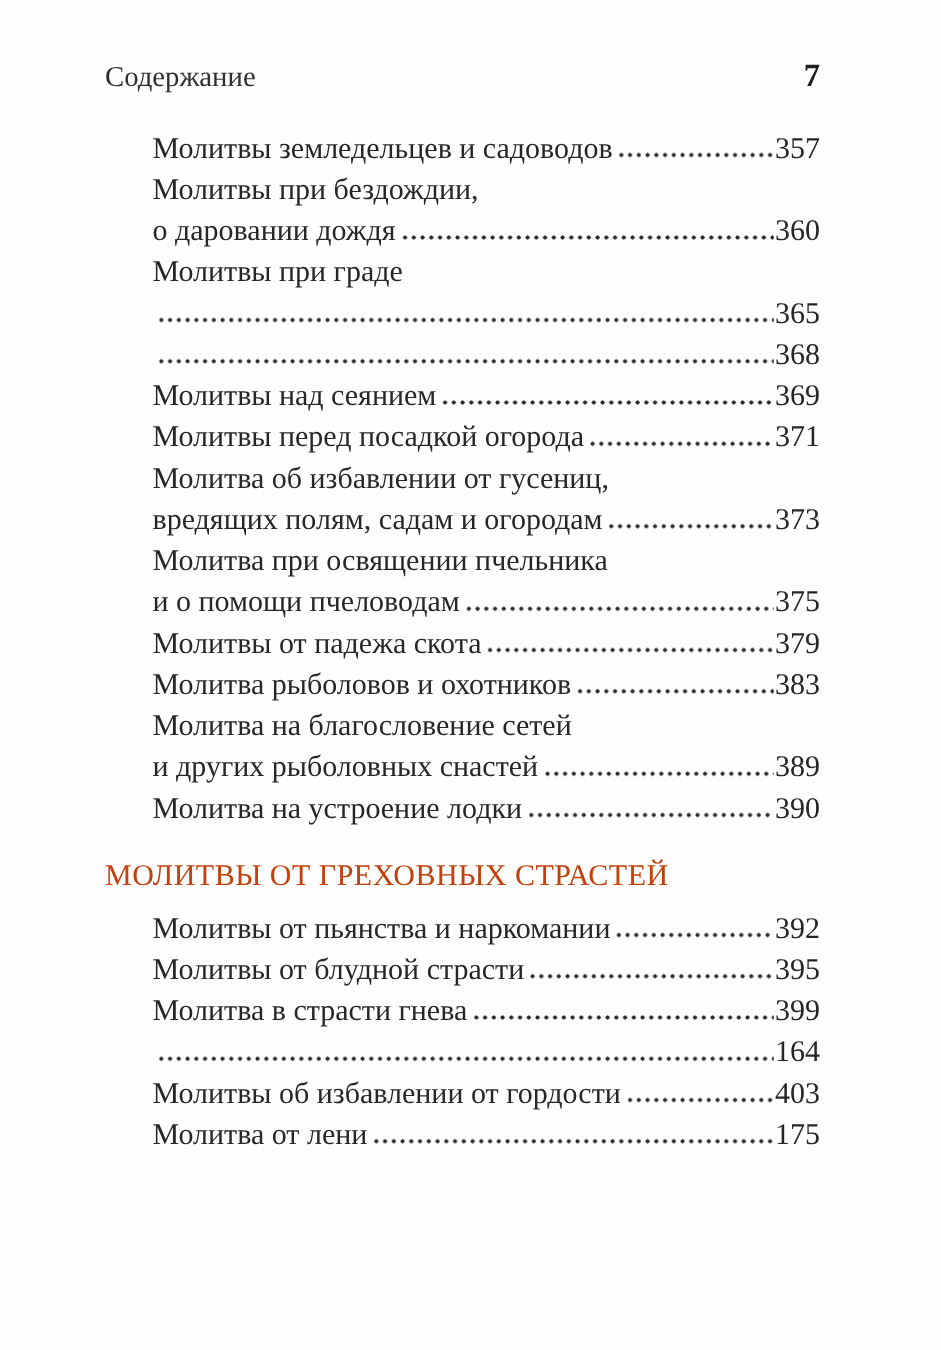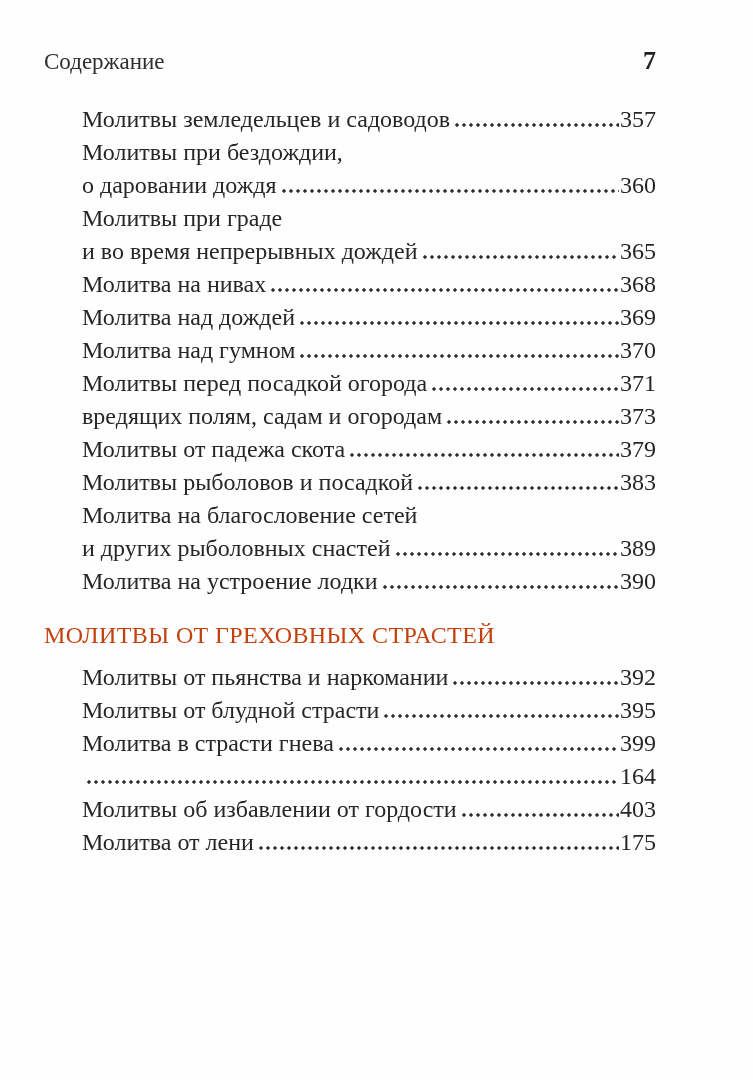--- a/index.html
+++ b/index.html
@@ -11,21 +11,21 @@
     width: 753px;
     height: 1080px;
     overflow: hidden;
     font-family: "Liberation Serif", "DejaVu Serif", serif;
     color: #262626;
   }
   .page {
     box-sizing: border-box;
     width: 753px;
     height: 1080px;
-    padding: 46px 97px 0 44px;
+    padding: 46px 97px 0 84px;
     background: #fefefe;
   }
   .page-header {
     display: flex;
     justify-content: space-between;
     align-items: baseline;
     margin-bottom: 26px;
   }
   .running-title {
     font-size: 23px;
@@ -102,70 +102,74 @@
           <span class="entry-text">о даровании дождя</span>
           <span class="leader"></span>
           <span class="entry-page">360</span>
         </div>
       </div>
       <div class="toc-entry">
         <div class="entry-line">
           <span class="entry-text">Молитвы при граде</span>
         </div>
         <div class="entry-line">
-          <span class="entry-text">и во время непрерывных дождей</span>
           <span class="leader"></span>
           <span class="entry-page">365</span>
         </div>
       </div>
       <div class="toc-entry">
         <div class="entry-line">
-          <span class="entry-text">Молитва на нивах</span>
           <span class="leader"></span>
           <span class="entry-page">368</span>
         </div>
       </div>
       <div class="toc-entry">
         <div class="entry-line">
-          <span class="entry-text">Молитва над дождей</span>
+          <span class="entry-text">Молитвы над сеянием</span>
           <span class="leader"></span>
           <span class="entry-page">369</span>
         </div>
       </div>
       <div class="toc-entry">
         <div class="entry-line">
-          <span class="entry-text">Молитва над гумном</span>
-          <span class="leader"></span>
-          <span class="entry-page">370</span>
-        </div>
-      </div>
-      <div class="toc-entry">
-        <div class="entry-line">
           <span class="entry-text">Молитвы перед посадкой огорода</span>
           <span class="leader"></span>
           <span class="entry-page">371</span>
         </div>
       </div>
       <div class="toc-entry">
         <div class="entry-line">
+          <span class="entry-text">Молитва об избавлении от гусениц,</span>
+        </div>
+        <div class="entry-line">
           <span class="entry-text">вредящих полям, садам и огородам</span>
           <span class="leader"></span>
           <span class="entry-page">373</span>
         </div>
       </div>
       <div class="toc-entry">
         <div class="entry-line">
+          <span class="entry-text">Молитва при освящении пчельника</span>
+        </div>
+        <div class="entry-line">
+          <span class="entry-text">и о помощи пчеловодам</span>
+          <span class="leader"></span>
+          <span class="entry-page">375</span>
+        </div>
+      </div>
+      <div class="toc-entry">
+        <div class="entry-line">
           <span class="entry-text">Молитвы от падежа скота</span>
           <span class="leader"></span>
           <span class="entry-page">379</span>
         </div>
       </div>
       <div class="toc-entry">
         <div class="entry-line">
-          <span class="entry-text">Молитвы рыболовов и посадкой</span>
+          <span class="entry-text">Молитва рыболовов и охотников</span>
           <span class="leader"></span>
           <span class="entry-page">383</span>
         </div>
       </div>
       <div class="toc-entry">
         <div class="entry-line">
           <span class="entry-text">Молитва на благословение сетей</span>
         </div>
         <div class="entry-line">
           <span class="entry-text">и других рыболовных снастей</span>

